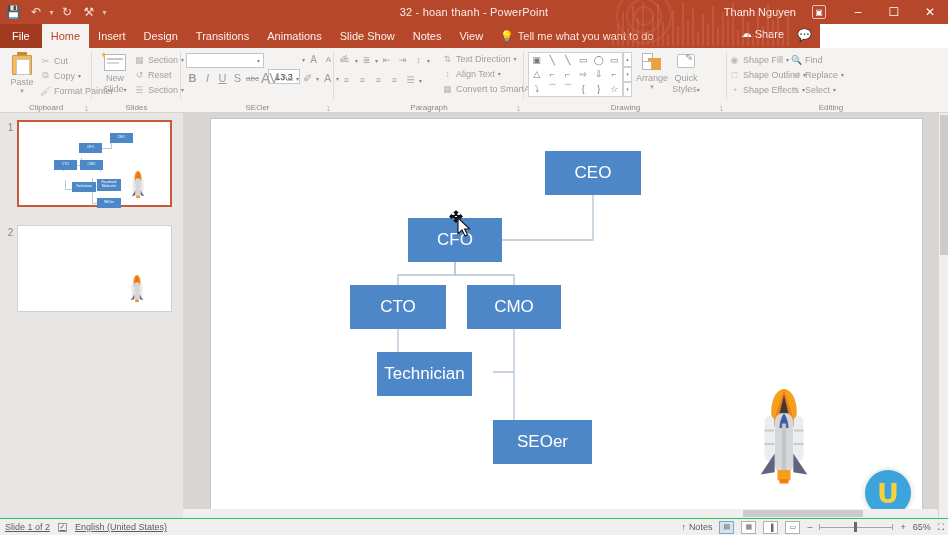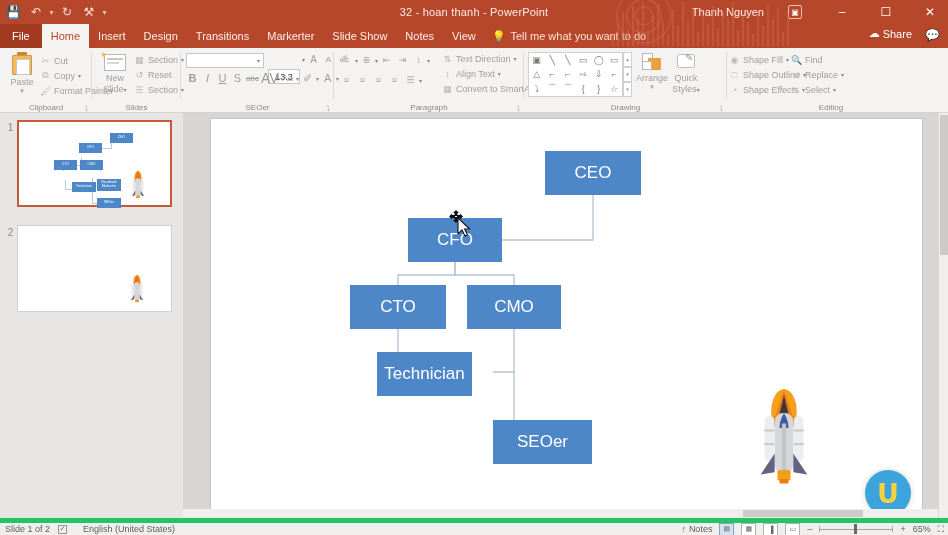--- a/index.html
+++ b/index.html
@@ -19,31 +19,31 @@
   .qat-btn {
     width: 20px; height: 20px; display: flex; align-items: center; justify-content: center;
     color: #f6d9d2; font-size: 12px; line-height: 1;
   }
   .qat-sep { color: #e8bdb2; font-size: 8px; width: 7px; text-align: center; }
   .title-text {
     position: absolute; left: 0; top: 0; width: 948px; height: 24px;
     text-align: center; line-height: 24px; font-size: 11px; color: #fbece8;
     letter-spacing: .2px;
   }
-  .title-right { position: absolute; right: 4px; top: 0; height: 24px; display: flex; align-items: center; gap: 16px; }
+  .title-right { position: absolute; right: 4px; top: 0; height: 24px; display: flex; align-items: center; gap: 8px; }
   .user-name { font-size: 11px; color: #fdf2ef; padding-right: 8px; }
   .acct-icon {
     width: 14px; height: 14px; border: 1px solid #edc3b8; border-radius: 2px;
     display: flex; align-items: center; justify-content: center; font-size: 8px; margin-right: 10px;
   }
   .wbtn { width: 28px; height: 24px; display: flex; align-items: center; justify-content: center; font-size: 12px; color: #ffffff; }
 
   
   .tabstrip {
-    position: absolute; left: 0; top: 24px; width: 948px; height: 24px;
+    position: absolute; left: 0; top: 24px; width: 820px; height: 24px;
     background: #b7472a;
   }
   .tabs { display: flex; align-items: stretch; height: 24px; }
   .tab {
     padding: 0 9px; height: 24px; line-height: 24px; font-size: 11px; color: #fdeee9; white-space: nowrap;
   }
   .tab.file { background: #a23a20; color: #fff; padding: 0 12px; }
   .tab.active { background: #f5f3f2; color: #b7472a; }
   .tellme { display: flex; align-items: center; gap: 4px; font-size: 11px; color: #fbe4dd; padding-left: 8px; }
   .bulb { font-size: 11px; }
@@ -199,22 +199,22 @@
 
   
   .vscroll { position: absolute; right: 0; top: 113px; bottom: 17px; width: 10px; background: #f1efed; border-left: 1px solid #d8d6d4; }
   .vthumb { position: absolute; left: 1px; top: 2px; width: 8px; height: 140px; background: #cdcbc9; }
   .hscroll { position: absolute; left: 183px; right: 10px; bottom: 17px; height: 9px; background: #f1efed; }
   .hthumb { position: absolute; left: 560px; top: 1px; width: 120px; height: 7px; background: #cdcbc9; }
 
   
   .statusbar {
     position: absolute; left: 0; bottom: 0; width: 948px; height: 17px;
-    background: #f1efed; border-top: 5px solid #22c55e;
-    font-size: 9px; color: #605e5c; display: flex; align-items: center;
+    background: #f1efed; border-top: 1px solid #22c55e;
+    font-size: 9px; color: #605e5c; display: flex; align-items: center; text-decoration: underline;
   }
   .sb-left { display: flex; align-items: center; gap: 8px; padding-left: 5px; }
   .sb-check { width: 9px; height: 9px; border: 1px solid #9a9896; display: inline-flex; align-items: center; justify-content: center; font-size: 7px; }
   .sb-right { position: absolute; right: 4px; display: flex; align-items: center; gap: 7px; }
   .viewbtn {
     width: 15px; height: 13px; border: 1px solid #b3b1af; background: #fff;
     display: flex; align-items: center; justify-content: center; font-size: 7px; color: #6b6967;
   }
   .viewbtn.act { background: #d5e3f0; border-color: #7ea6cc; }
   .zoomslider { position: relative; width: 74px; height: 12px; display: flex; align-items: center; }
@@ -247,21 +247,21 @@
     </div>
   </div>
 
   <div class="tabstrip">
     <div class="tabs">
       <div class="tab file">File</div>
       <div class="tab active">Home</div>
       <div class="tab">Insert</div>
       <div class="tab">Design</div>
       <div class="tab">Transitions</div>
-      <div class="tab">Markerter</div>
+      <div class="tab">Animations</div>
       <div class="tab">Slide Show</div>
       <div class="tab">Notes</div>
       <div class="tab">View</div>
       <div class="tellme">
         <span class="bulb">💡</span>
         <span>Tell me what you want to do</span>
       </div>
     </div>
     <div class="share-btn">
       <span>☁</span>
@@ -657,21 +657,21 @@
   <div class="vscroll">
     <div class="vthumb"></div>
   </div>
   <div class="hscroll">
     <div class="hthumb"></div>
   </div>
 
   <div class="statusbar">
     <div class="sb-left">
       <span>Slide 1 of 2</span>
-      <span style="display:flex;align-items:center;gap:16px;">
+      <span style="display:flex;align-items:center;gap:8px;">
         <span class="sb-check">✓</span>
         <span>English (United States)</span>
       </span>
     </div>
     <div class="sb-right">
       <span class="notes-btn">
         <span>↑</span>
         <span>Notes</span>
       </span>
       <span class="viewbtn act">▤</span>

